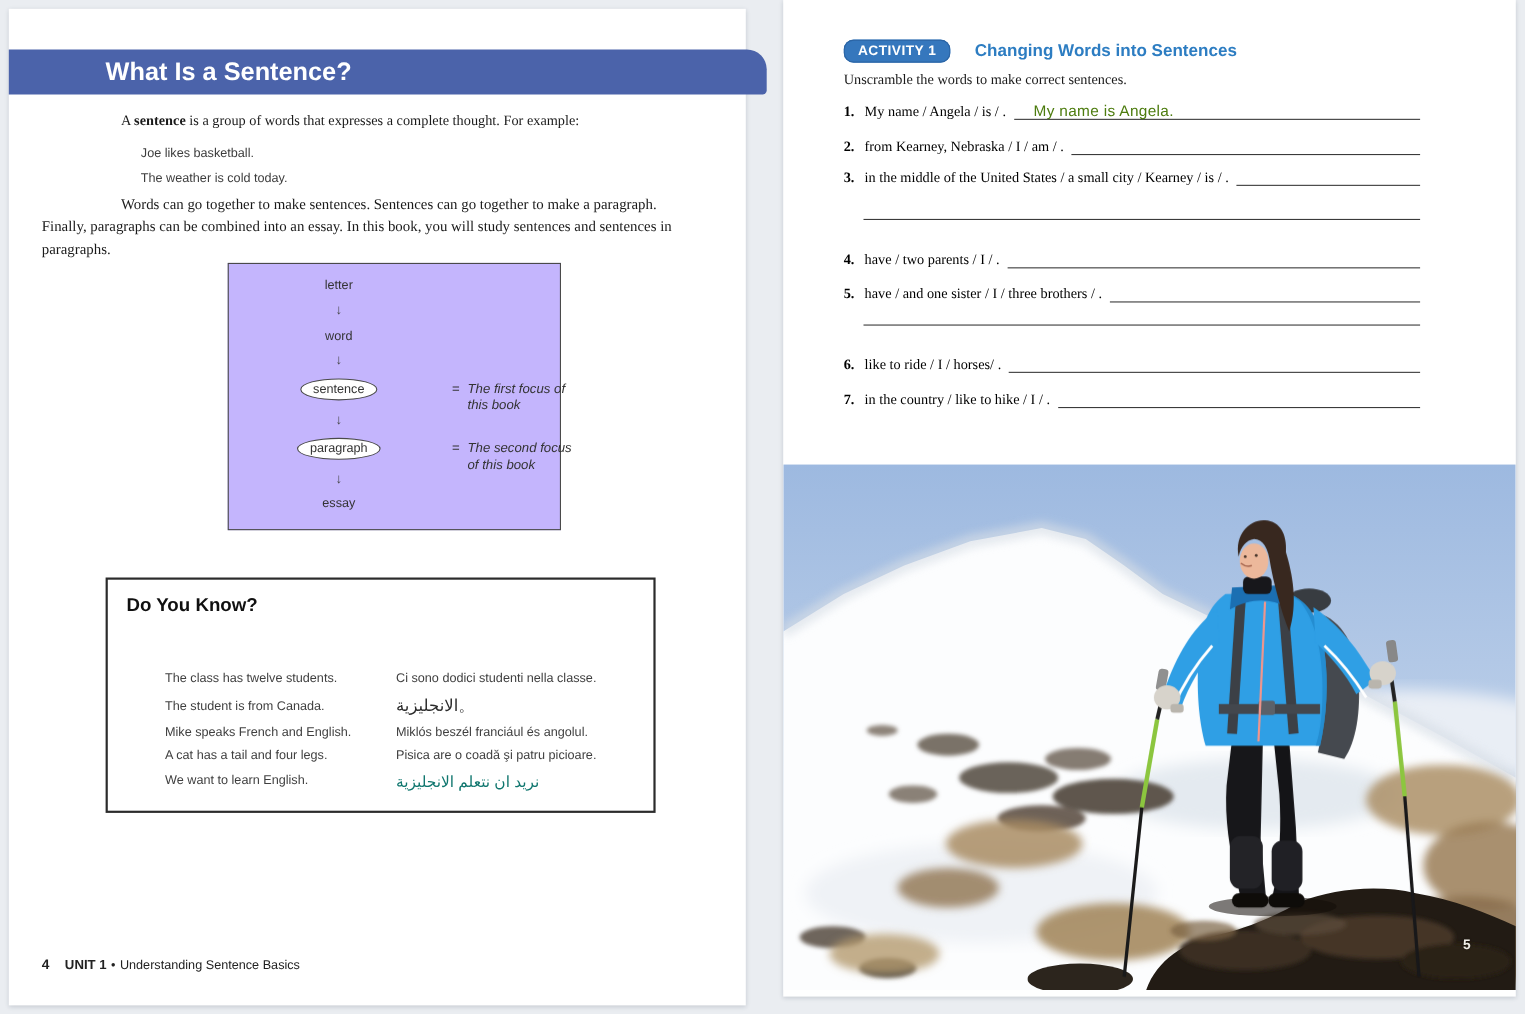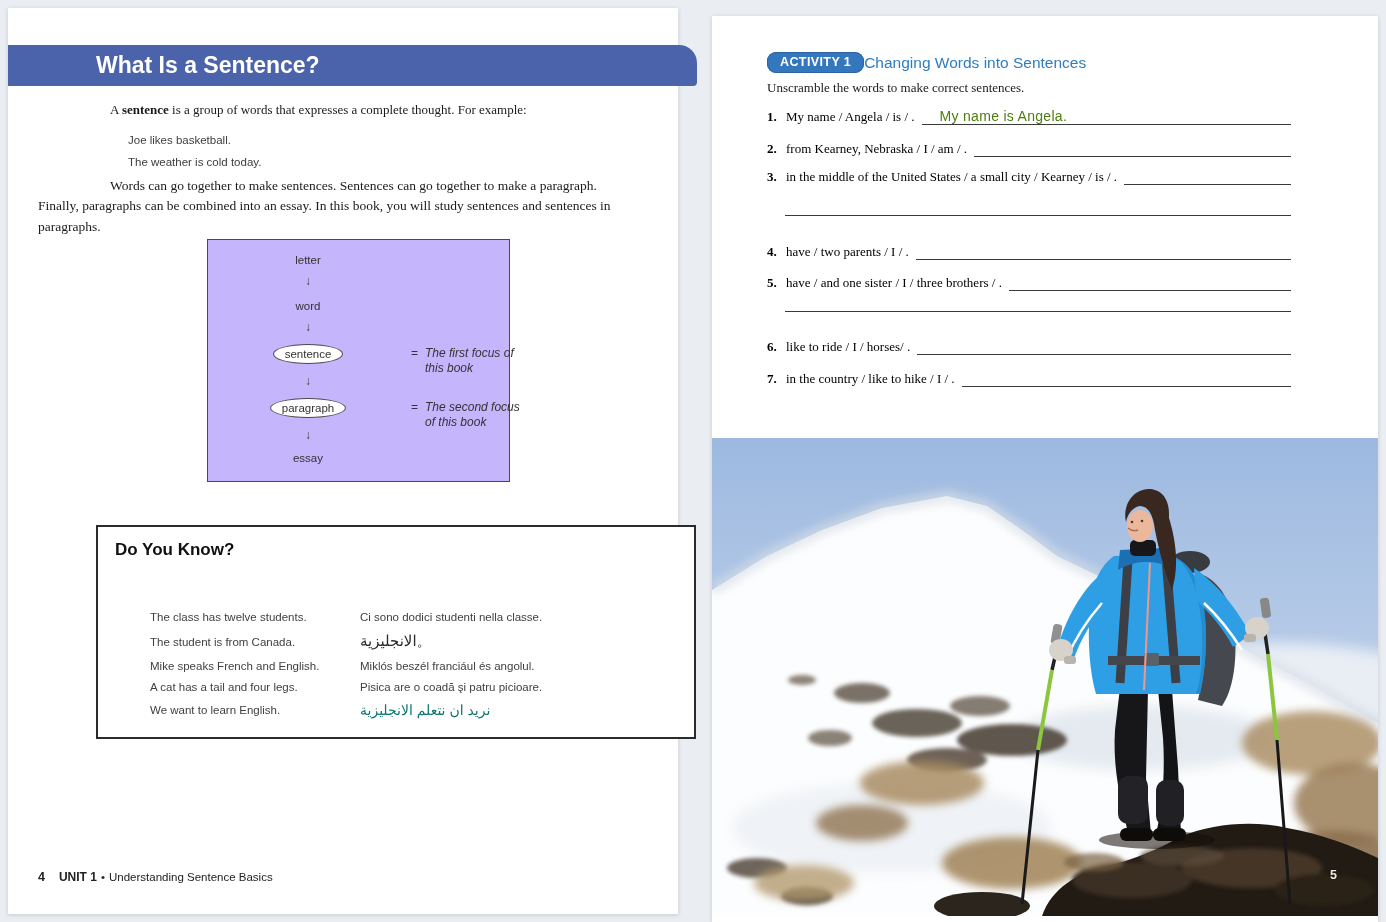--- a/index.html
+++ b/index.html
@@ -1,20 +1,20 @@
 <!DOCTYPE html>
 <html><head>
 <meta charset="utf-8">
 <style>
   * { margin:0; padding:0; box-sizing:border-box; }
   html,body { width:1386px; height:922px; background:#eaedf1; overflow:hidden;
               font-family:"Liberation Serif", serif; }
   .page { position:absolute; background:#fff; box-shadow:0 1px 4px rgba(40,50,70,.18); }
   #left-page  { left:8px;  top:8px; width:670px; height:906px; }
-  #right-page { left:712px; top:16px; width:666px; height:906px;padding-left:13px; }
+  #right-page { left:712px; top:0; width:666px; height:906px;padding-left:13px; }
 
   
   .banner { position:absolute; top:37px; left:0; width:689px; height:41px;
             background:#4b63aa; border-radius:0 18px 4px 0; }
   .banner h1 { font-family:"Liberation Sans", sans-serif; font-weight:bold;
                color:#fff; font-size:23px; line-height:41px; padding-left:88px; }
   .intro { position:absolute; top:92px; left:34px; width:576px; font-size:13px;
            line-height:1.5; color:#1a1a1a; text-indent:68px; }
   .example { position:absolute; left:120px; font-family:"Liberation Sans", sans-serif;
              font-size:11.5px; color:#3d3d3d; }
@@ -27,21 +27,21 @@
                  font-family:"Liberation Sans", sans-serif; color:#333; }
   .dg-row { position:absolute; left:0; width:200px; text-align:center; font-size:11.5px; }
   .dg-arrow { font-size:12px; color:#444; }
   .oval { display:inline-block; border:1px solid #4a4a4a; border-radius:50%;
           padding:3px 11px; font-size:11.5px; background:#fff; }
   .dg-note { position:absolute; left:203px; display:flex; align-items:flex-start;
              font-size:12px; color:#333; }
   .dg-note .eq { margin-right:7px; font-size:12px; }
   .dg-note .note-text { font-style:italic; width:100px; line-height:1.25; }
 
-  .dyk-box { position:absolute; top:517px; left:88px; width:600px; height:214px;
+  .dyk-box { position:absolute; top:517px; left:88px; width:500px; height:214px;
              border:2px solid #2b2b2b; background:#fff; }
   .dyk-title { position:absolute; top:13px; left:17px; font-family:"Liberation Sans", sans-serif;
                font-weight:bold; font-size:17px; color:#101010; }
   .dyk-intro { position:absolute; top:41px; left:13px; width:504px; font-size:13px;
                line-height:1.45; color:#1a1a1a; text-indent:38px; }
   .dyk-grid { position:absolute; top:84px; left:52px; width:470px;
               display:grid; grid-template-columns:210px auto; row-gap:9px;
               font-family:"Liberation Sans", sans-serif; font-size:11.5px; color:#3f3f3f;
               align-items:center; }
   .dyk-grid .zh { font-size:15px; color:#2b2b2b; letter-spacing:2px; }
@@ -52,22 +52,22 @@
   .footer-left .pgnum { font-weight:bold; font-size:12.5px; margin-right:14px; }
   .footer-left .unit { font-weight:bold; font-size:12px; }
   .footer-left .bullet { margin:0 4px; }
 
   
   .activity-row { position:absolute; top:36px; left:55px; display:flex; align-items:center; }
   .activity-badge { background:#3577bd; color:#fff; font-family:"Liberation Sans", sans-serif;
                     font-weight:bold; font-size:12.5px; padding:3px 13px 4px;
                     border-radius:9px; letter-spacing:.4px;
                     box-shadow:inset 0 0 0 1px #2b64a4; }
-  .activity-title { margin-left:0; color:#2d7dc2; font-family:"Liberation Sans", sans-serif;
-                    font-weight:normal; font-size:15.5px; }
+  .activity-title { margin-left:22px; color:#2d7dc2; font-family:"Liberation Sans", sans-serif;
+                    font-weight:bold; font-size:15.5px; }
   .instructions { position:absolute; top:64px; left:55px; font-size:13px; color:#1a1a1a; }
 
   .item { position:absolute; left:55px; width:524px; display:flex; align-items:flex-end; }
   .item .num { font-weight:bold; font-size:13px; width:19px; flex:none; }
   .item .prompt { font-size:13px; white-space:nowrap; padding-right:7px; }
   .item .ansline { flex:1; border-bottom:1px solid #3a3a3a; height:17px; min-width:40px; }
   .cont-line { position:absolute; left:73px; width:506px; border-bottom:1px solid #3a3a3a; }
   #item1 { top:92px; } #item2 { top:124px; } #item3 { top:152px; }
   #cont3 { top:199px; } #item4 { top:227px; } #item5 { top:258px; }
   #cont5 { top:295px; } #item6 { top:322px; } #item7 { top:354px; }

